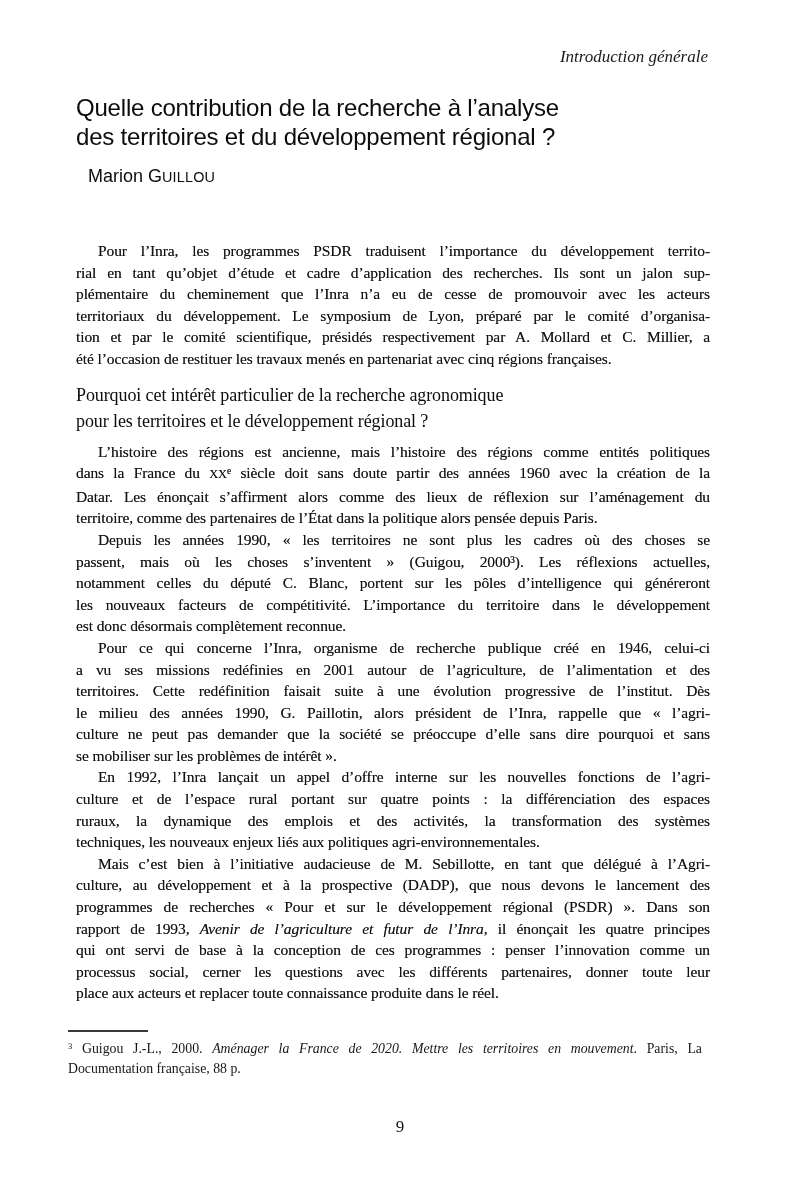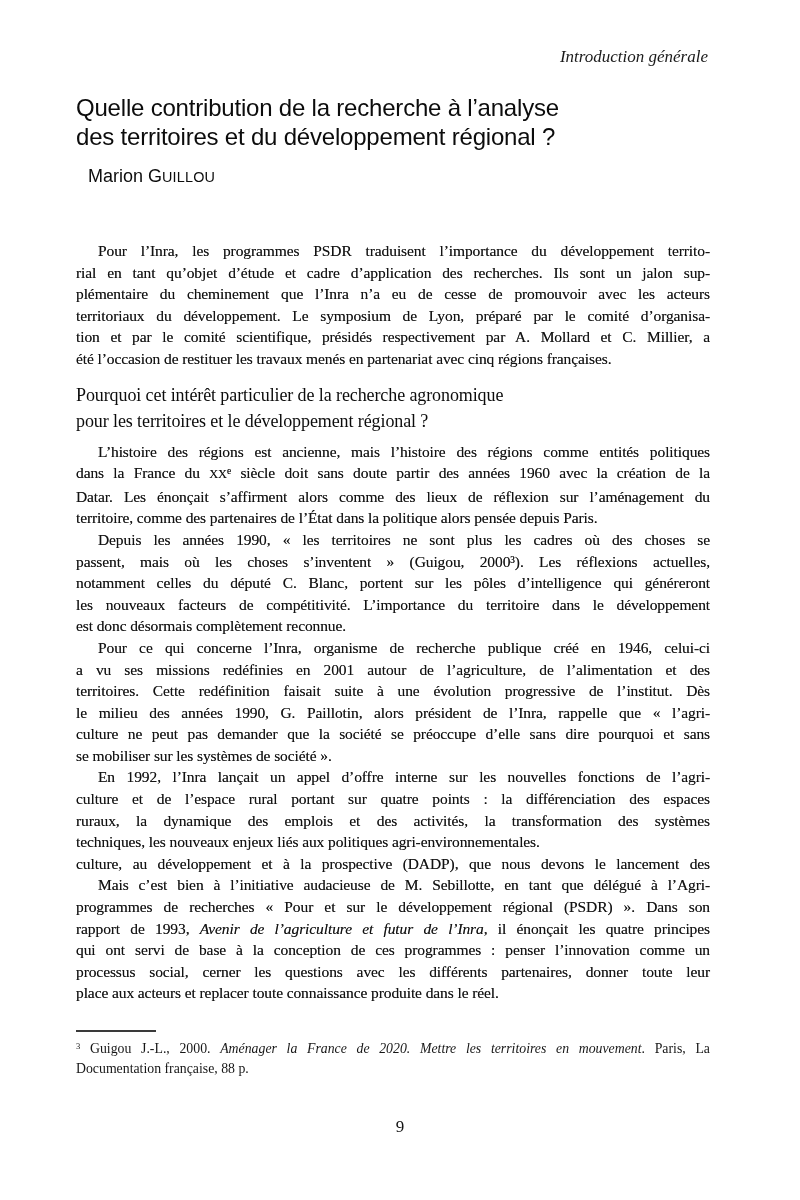--- a/index.html
+++ b/index.html
@@ -68,21 +68,21 @@
   .smallcaps { text-transform: uppercase; font-size: 0.8em; }
   sup.sup, sup {
     font-size: 0.62em;
     line-height: 0;
     vertical-align: baseline;
     position: relative;
     top: -0.45em;
   }
   .footnote {
     position: absolute;
-    top: 1030px; left: 76px; width: 634px;
+    top: 1030px; left: 68px; width: 634px;
     font-size: 13.8px;
     line-height: 20px;
     color: #161616;
   }
   .footnote-rule {
     width: 80px; height: 0;
     border-top: 2px solid #3a3a3a;
     margin: 0 0 7px 0;
   }
   .page-number {
@@ -134,31 +134,31 @@
         <div class="line">notamment celles du député C. Blanc, portent sur les pôles d’intelligence qui généreront</div>
         <div class="line">les nouveaux facteurs de compétitivité. L’importance du territoire dans le développement</div>
         <div class="line last">est donc désormais complètement reconnue.</div>
       </div>
       <div class="paragraph">
         <div class="line indent">Pour ce qui concerne l’Inra, organisme de recherche publique créé en 1946, celui-ci</div>
         <div class="line">a vu ses missions redéfinies en 2001 autour de l’agriculture, de l’alimentation et des</div>
         <div class="line">territoires. Cette redéfinition faisait suite à une évolution progressive de l’institut. Dès</div>
         <div class="line">le milieu des années 1990, G. Paillotin, alors président de l’Inra, rappelle que « l’agri-</div>
         <div class="line">culture ne peut pas demander que la société se préoccupe d’elle sans dire pourquoi et sans</div>
-        <div class="line last">se mobiliser sur les systèmes de société ».</div>
+        <div class="line last">se mobiliser sur les problèmes de intérêt ».</div>
       </div>
       <div class="paragraph">
         <div class="line indent">En 1992, l’Inra lançait un appel d’offre interne sur les nouvelles fonctions de l’agri-</div>
         <div class="line">culture et de l’espace rural portant sur quatre points : la différenciation des espaces</div>
         <div class="line">ruraux, la dynamique des emplois et des activités, la transformation des systèmes</div>
         <div class="line last">techniques, les nouveaux enjeux liés aux politiques agri-environnementales.</div>
       </div>
       <div class="paragraph">
+        <div class="line indent">Mais c’est bien à l’initiative audacieuse de M. Sebillotte, en tant que délégué à l’Agri-</div>
         <div class="line">culture, au développement et à la prospective (DADP), que nous devons le lancement des</div>
-        <div class="line indent">Mais c’est bien à l’initiative audacieuse de M. Sebillotte, en tant que délégué à l’Agri-</div>
         <div class="line">programmes de recherches « Pour et sur le développement régional (PSDR) ». Dans son</div>
         <div class="line">rapport de 1993, <span class="italic">Avenir de l’agriculture et futur de l’Inra</span>, il énonçait les quatre principes</div>
         <div class="line">qui ont servi de base à la conception de ces programmes : penser l’innovation comme un</div>
         <div class="line">processus social, cerner les questions avec les différents partenaires, donner toute leur</div>
         <div class="line last">place aux acteurs et replacer toute connaissance produite dans le réel.</div>
       </div>
     </div>
 
   <div class="footnote">
     <div class="footnote-rule"></div>

